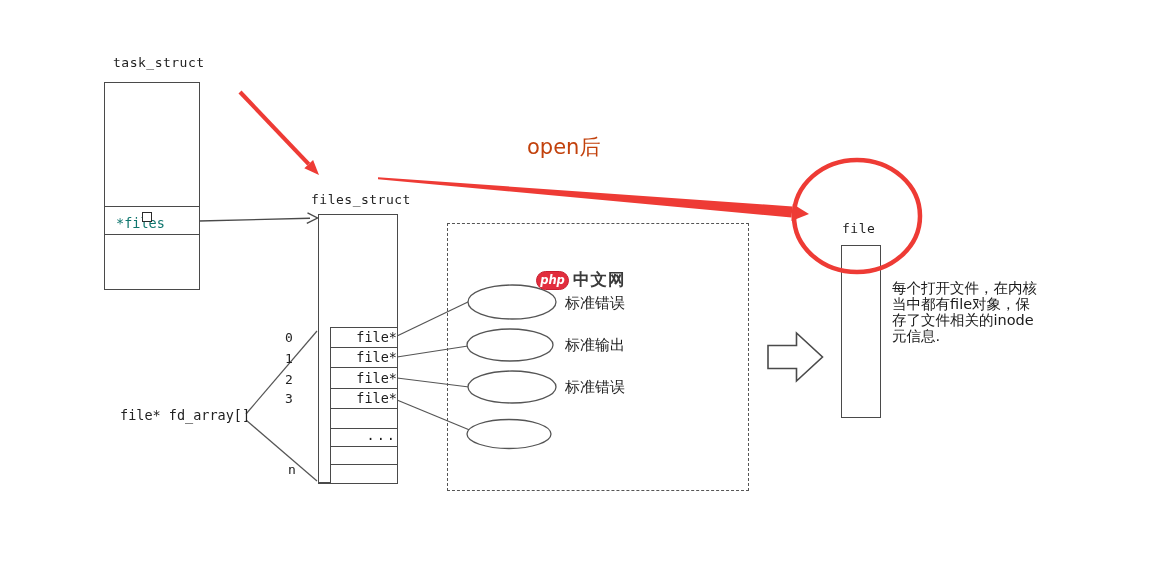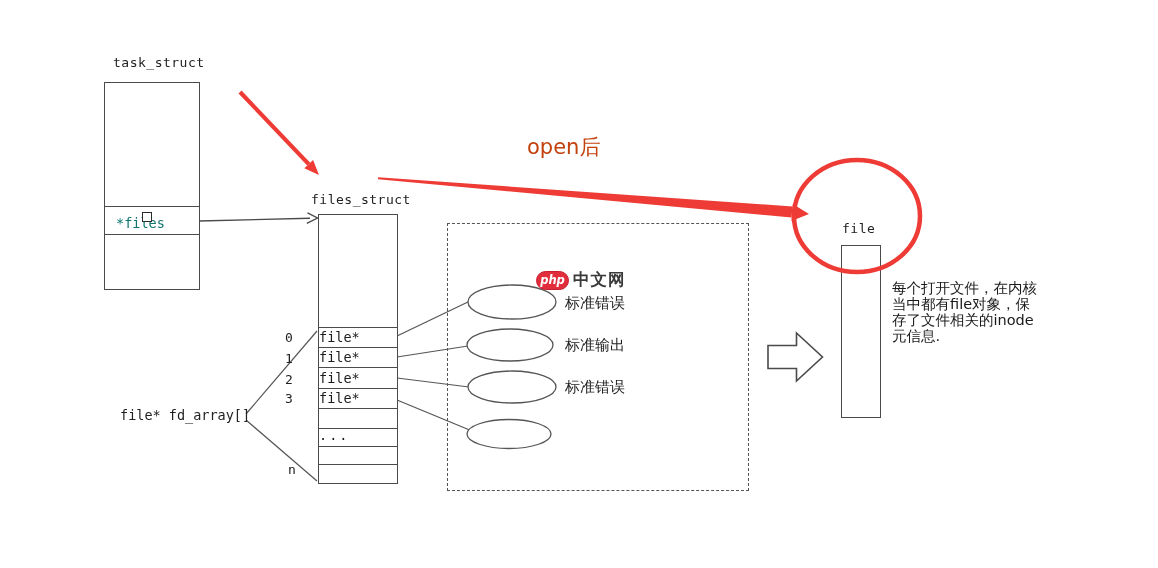--- a/index.html
+++ b/index.html
@@ -25,22 +25,22 @@
   .dashed-box { left: 447px; top: 223px; width: 302px; height: 268px; border: 1.6px dashed #555; box-sizing: border-box; background: transparent; }
 
   .box-title  { position: absolute; font-size: 13px; color: #222; letter-spacing: 0.5px; }
 
   .files-field { position: absolute; left: 116px; top: 215px; font-size: 13.5px; color: #0f766e; }
   .cursor-sq  { position: absolute; left: 142px; top: 212px; width: 10px; height: 10px;
                 border: 1.6px solid #2a2a2a; background: #ffffff; box-sizing: border-box; }
 
   .fd-rows { position: absolute; left: 318px; top: 327px; width: 80px; box-sizing: border-box; }
   .fd-row  { box-sizing: border-box; border-top: 1.3px solid #4a4a4a; border-left: 1.5px solid #4a4a4a;
-             border-right: 1.5px solid #4a4a4a; background: #fff; text-align: left;
-             font-family: "DejaVu Sans Mono", monospace; font-size: 13.5px; color: #1c1c1c; }
+             border-right: 1.5px solid #4a4a4a; background: #fff; text-align: right;
+             font-family: "DejaVu Sans Mono", monospace; font-size: 13.5px; color: #1c1c1c; margin-left: 12px; }
   .fd-row.dots { letter-spacing: 2px; }
 
   .fd-index { position: absolute; font-size: 13px; color: #222; width: 14px; text-align: center; }
   .fd-array-label { position: absolute; left: 120px; top: 407px; font-size: 13.5px; color: #222; }
 
   .target-label { position: absolute; font-size: 15px; color: #1d1d1d; white-space: nowrap; }
 
   .open-label { position: absolute; left: 527px; top: 133px; font-size: 21px; color: #c2410c;
                 font-family: "DejaVu Sans", sans-serif; }
 

